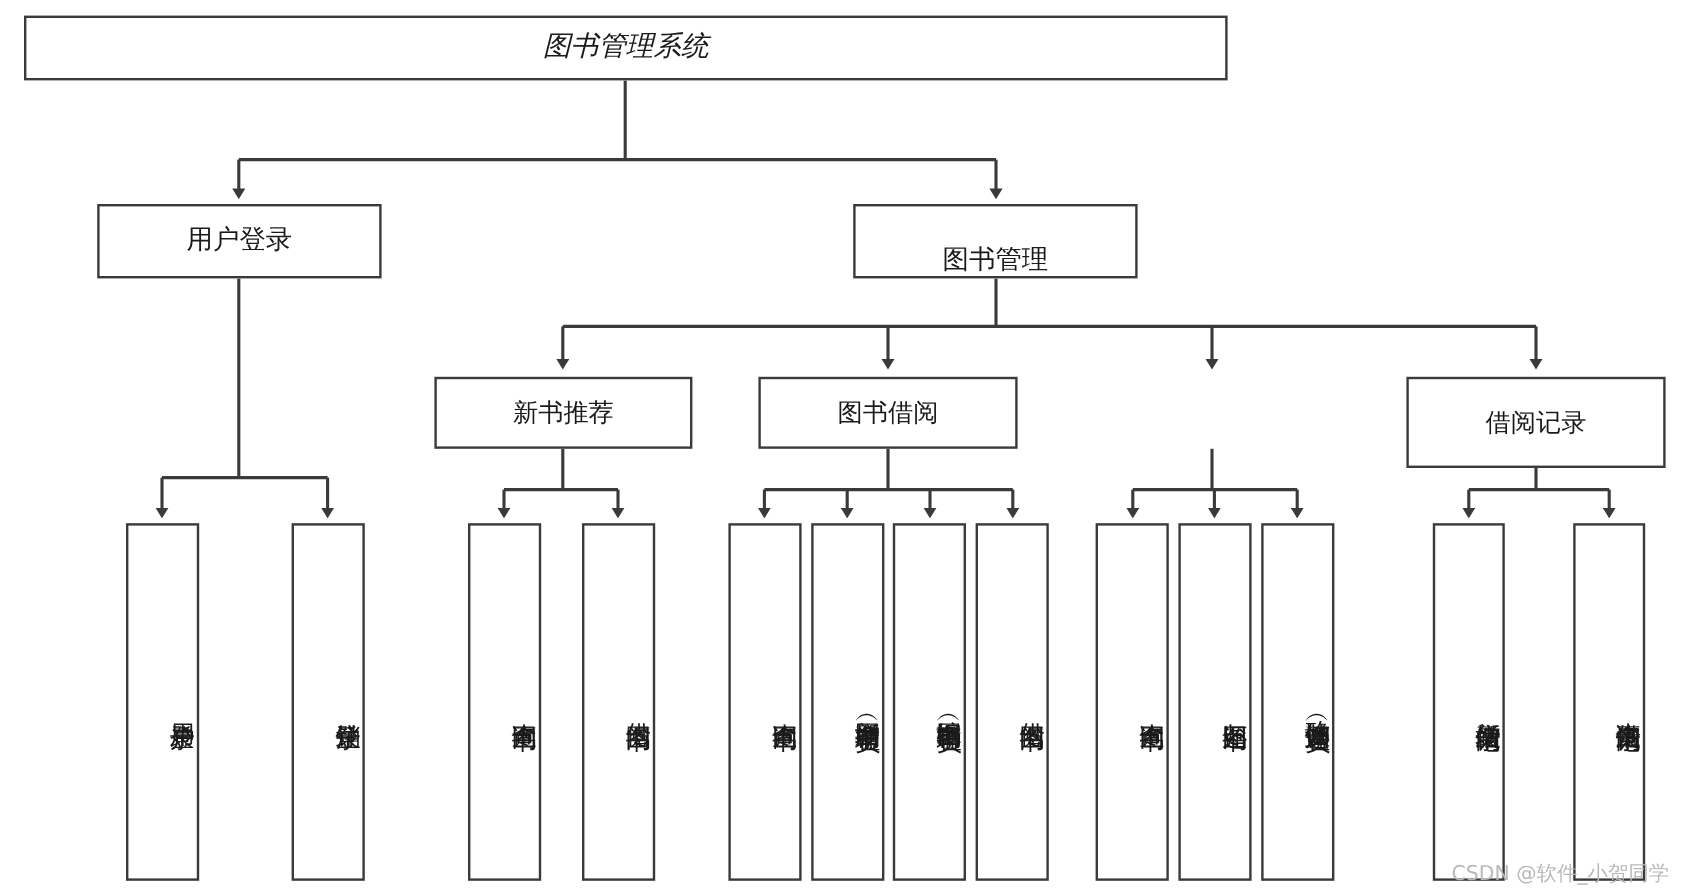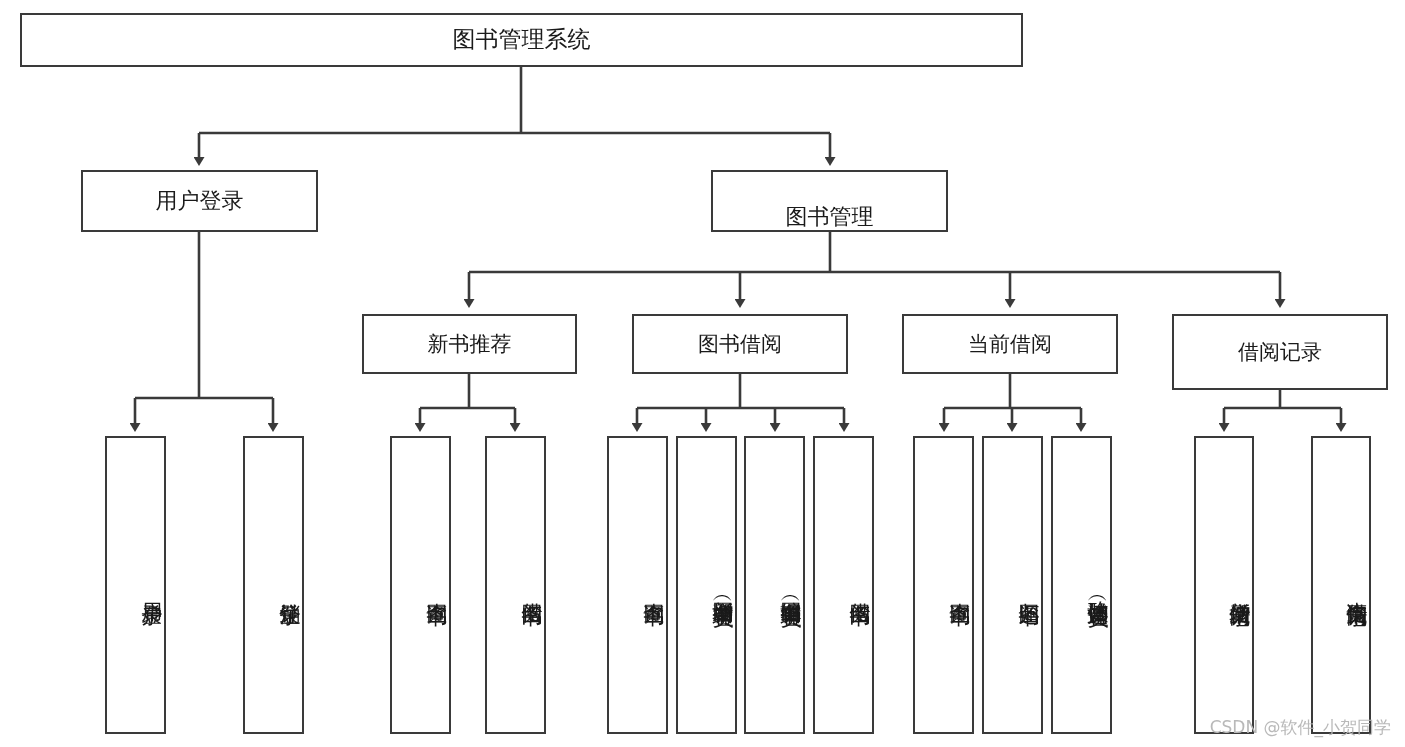--- a/index.html
+++ b/index.html
@@ -123,40 +123,37 @@
       <path d="M1012,408 L1012,424" marker-end="url(#arrow)"></path>
       <path d="M1081,408 L1081,424" marker-end="url(#arrow)"></path>
 
       <path d="M1280,374 L1280,408"></path>
       <path d="M1224,408 L1341,408"></path>
       <path d="M1224,408 L1224,424" marker-end="url(#arrow)"></path>
       <path d="M1341,408 L1341,424" marker-end="url(#arrow)"></path>
     </g>
   </svg>
 
-  <div class="node root" style="left:20px; top:13px; width:1003px; height:54px;">
+  <div class="node root" style="left:20px; top:13px; width:1003px; height:54px;font-style:italic;">
     <span class="cap">图书管理系统</span>
   </div>
 
   <div class="node lvl2" style="left:81px; top:170px; width:237px; height:62px;">
     <span class="cap">用户登录</span>
   </div>
   <div class="node lvl2" style="left:711px; top:170px; width:237px; height:62px;align-items:flex-end;">
     <span class="cap">图书管理</span>
   </div>
 
   <div class="node lvl3" style="left:362px; top:314px; width:215px; height:60px;">
     <span class="cap">新书推荐</span>
   </div>
   <div class="node lvl3" style="left:632px; top:314px; width:216px; height:60px;">
     <span class="cap">图书借阅</span>
   </div>
-  <div class="node lvl3" style="left:902px; top:314px; width:216px; height:60px;">
-    <span class="cap">当前借阅</span>
-  </div>
   <div class="node lvl3" style="left:1172px; top:314px; width:216px; height:76px;">
     <span class="cap">借阅记录</span>
   </div>
 
   <div class="node leaf" style="left:105px; top:436px; width:61px; height:298px;">
     <span class="cap">用户登录</span>
   </div>
   <div class="node leaf" style="left:243px; top:436px; width:61px; height:298px;">
     <span class="cap">注销登录</span>
   </div>

